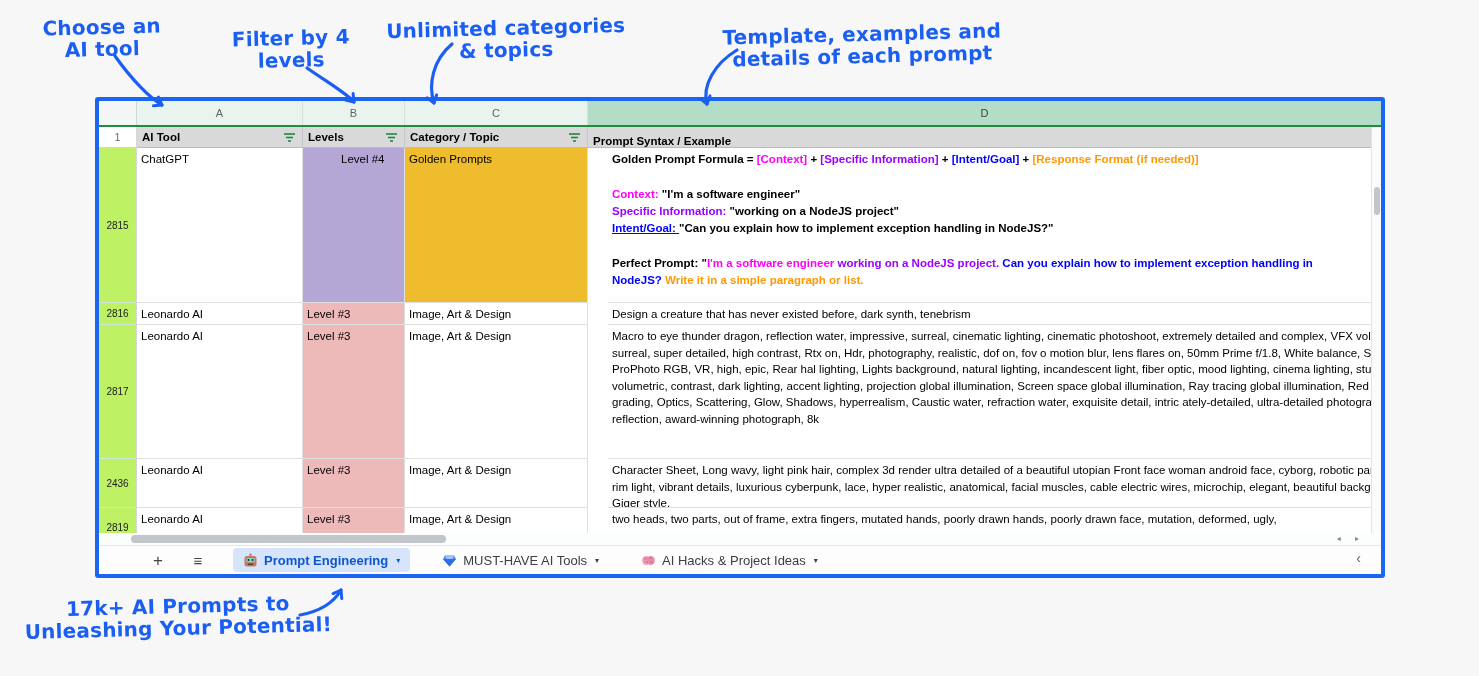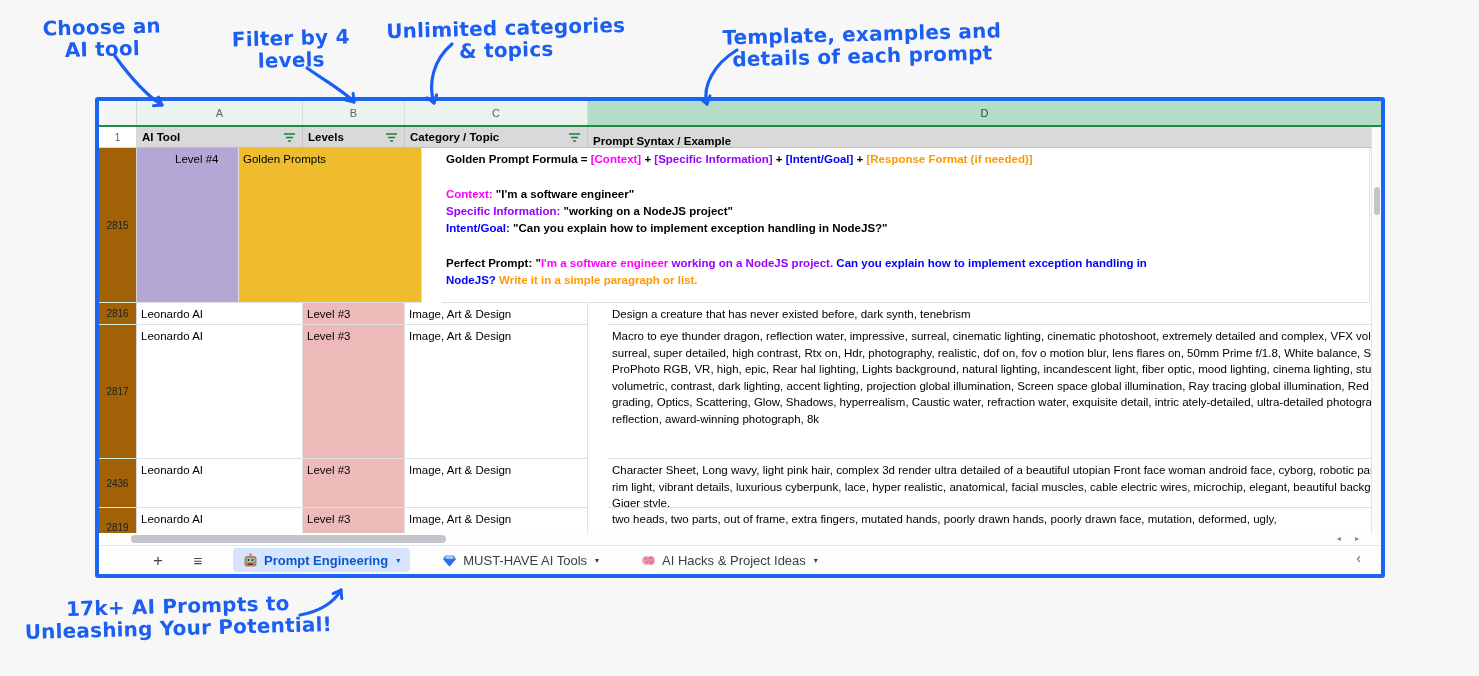--- a/index.html
+++ b/index.html
@@ -57,21 +57,21 @@
   }
   .fcell .lbl{flex:1;white-space:nowrap;overflow:hidden;}
   .fcell.a{width:166px;} .fcell.b{width:102px;} .fcell.c{width:183px;} .fcell.d{width:793px;align-items:flex-end;}
   .filter-ic{flex:none;margin-left:4px;}
 
   
   .grid{position:absolute;left:0;top:47px;width:1272px;height:385px;overflow:hidden;background:#fff;}
   .grow{display:flex;width:100%;}
   .r0{height:155px;} .r1{height:22px;} .r2{height:134px;} .r3{height:49px;} .r4{height:40px;}
   .rn{
-    width:38px;flex:none;background:#a16207;border-right:1px solid #d6d6d6;border-bottom:1px solid #d4e8da;
+    width:38px;flex:none;background:#bef264;border-right:1px solid #d6d6d6;border-bottom:1px solid #d4e8da;
     display:flex;align-items:center;justify-content:center;font-size:10px;color:#202124;
   }
   .cell{
     flex:none;border-right:1px solid #e0e0e0;border-bottom:1px solid #e0e0e0;
     padding:3px 5px 0 4px;font-size:11.5px;line-height:16.6px;color:#000;
     overflow:hidden;background:#fff;
   }
   .ca{width:166px;} .cb{width:102px;} .cc{width:183px;} .cd{width:928px;padding-right:8px;margin-left:20px;}
   .rich{font-weight:bold;line-height:17.3px;}
   .rich .rp{max-width:705px;}
@@ -176,28 +176,29 @@
     </div>
     <div class="fcell d">
       <span class="lbl">Prompt Syntax / Example</span>
     </div>
   </div>
 
   <div class="grid">
 
     <div class="grow r0">
       <div class="rn">2815</div>
+      <div class="cell ca">ChatGPT</div>
       <div class="cell cb" style="background-color: rgb(180, 167, 214); padding-left: 38px;">Level #4</div>
       <div class="cell cc" style="background-color: rgb(238, 188, 45);">Golden Prompts</div>
       <div class="cell cd rich">
           <div class="rp"><span style="color: rgb(0, 0, 0);">Golden Prompt Formula = </span><span style="color: rgb(255, 0, 255);">[Context]</span><span style="color: rgb(0, 0, 0);"> + </span><span style="color: rgb(153, 0, 255);">[Specific Information]</span><span style="color: rgb(0, 0, 0);"> + </span><span style="color: rgb(0, 0, 255);">[Intent/Goal]</span><span style="color: rgb(0, 0, 0);"> + </span><span style="color: rgb(255, 153, 0);">[Response Format (if needed)]</span></div>
           <div class="rp blank"></div>
           <div class="rp"><span style="color: rgb(255, 0, 255);">Context: </span><span style="color: rgb(0, 0, 0);">"I'm a software engineer"</span></div>
           <div class="rp"><span style="color: rgb(153, 0, 255);">Specific Information: </span><span style="color: rgb(0, 0, 0);">"working on a NodeJS project"</span></div>
-          <div class="rp"><span style="color: rgb(0, 0, 255);">Intent/Goal: </span><span style="color: rgb(0, 0, 0);">"Can you explain how to implement exception handling in NodeJS?"</span></div>
+          <div class="rp"><span style="color: rgb(0, 0, 255); text-decoration: underline;">Intent/Goal: </span><span style="color: rgb(0, 0, 0);">"Can you explain how to implement exception handling in NodeJS?"</span></div>
           <div class="rp blank"></div>
           <div class="rp"><span style="color: rgb(0, 0, 0);">Perfect Prompt: "</span><span style="color: rgb(255, 0, 255);">I'm a software engineer</span><span style="color: rgb(153, 0, 255);"> working on a NodeJS project.</span><span style="color: rgb(0, 0, 255);"> Can you explain how to implement exception handling in NodeJS?</span><span style="color: rgb(255, 153, 0);"> Write it in a simple paragraph or list.</span></div>
         </div>
     </div>
 
     <div class="grow r1">
       <div class="rn">2816</div>
       <div class="cell ca">Leonardo AI</div>
       <div class="cell cb" style="background-color: rgb(238, 185, 185);">Level #3</div>
       <div class="cell cc">Image, Art &amp; Design</div>

